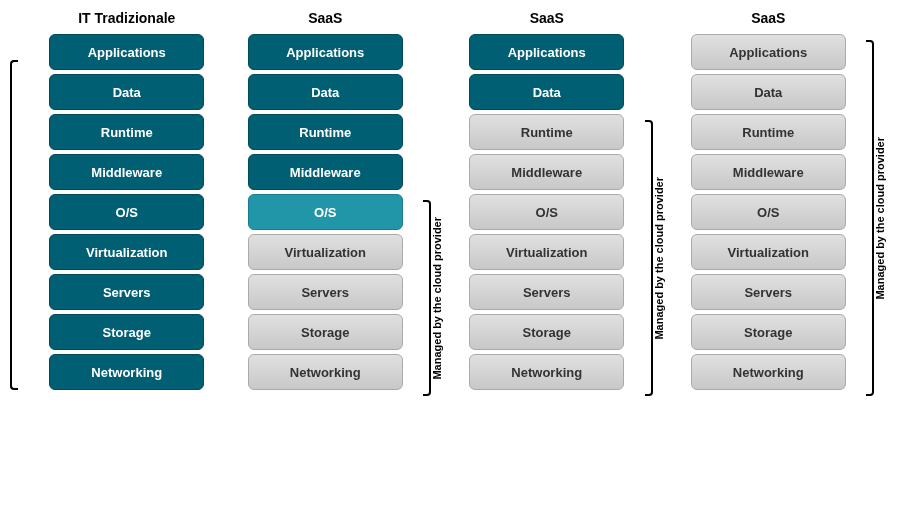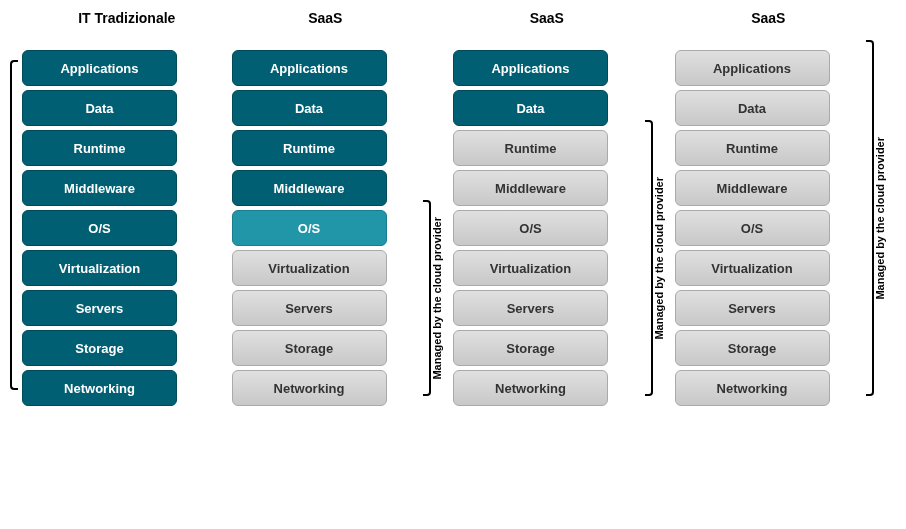--- a/index.html
+++ b/index.html
@@ -44,21 +44,21 @@
       margin-bottom: 8px;
       text-align: center;
       color: #000;
     }
 
     .stack {
       display: flex;
       flex-direction: column;
       gap: 4px;
       width: 100%;
-      margin-top: 16px;
+      align-items: center;
     }
 
     .item {
       width: 155px;
       height: 36px;
       display: flex;
       align-items: center;
       justify-content: center;
       border-radius: 6px;
       font-size: 13px;

